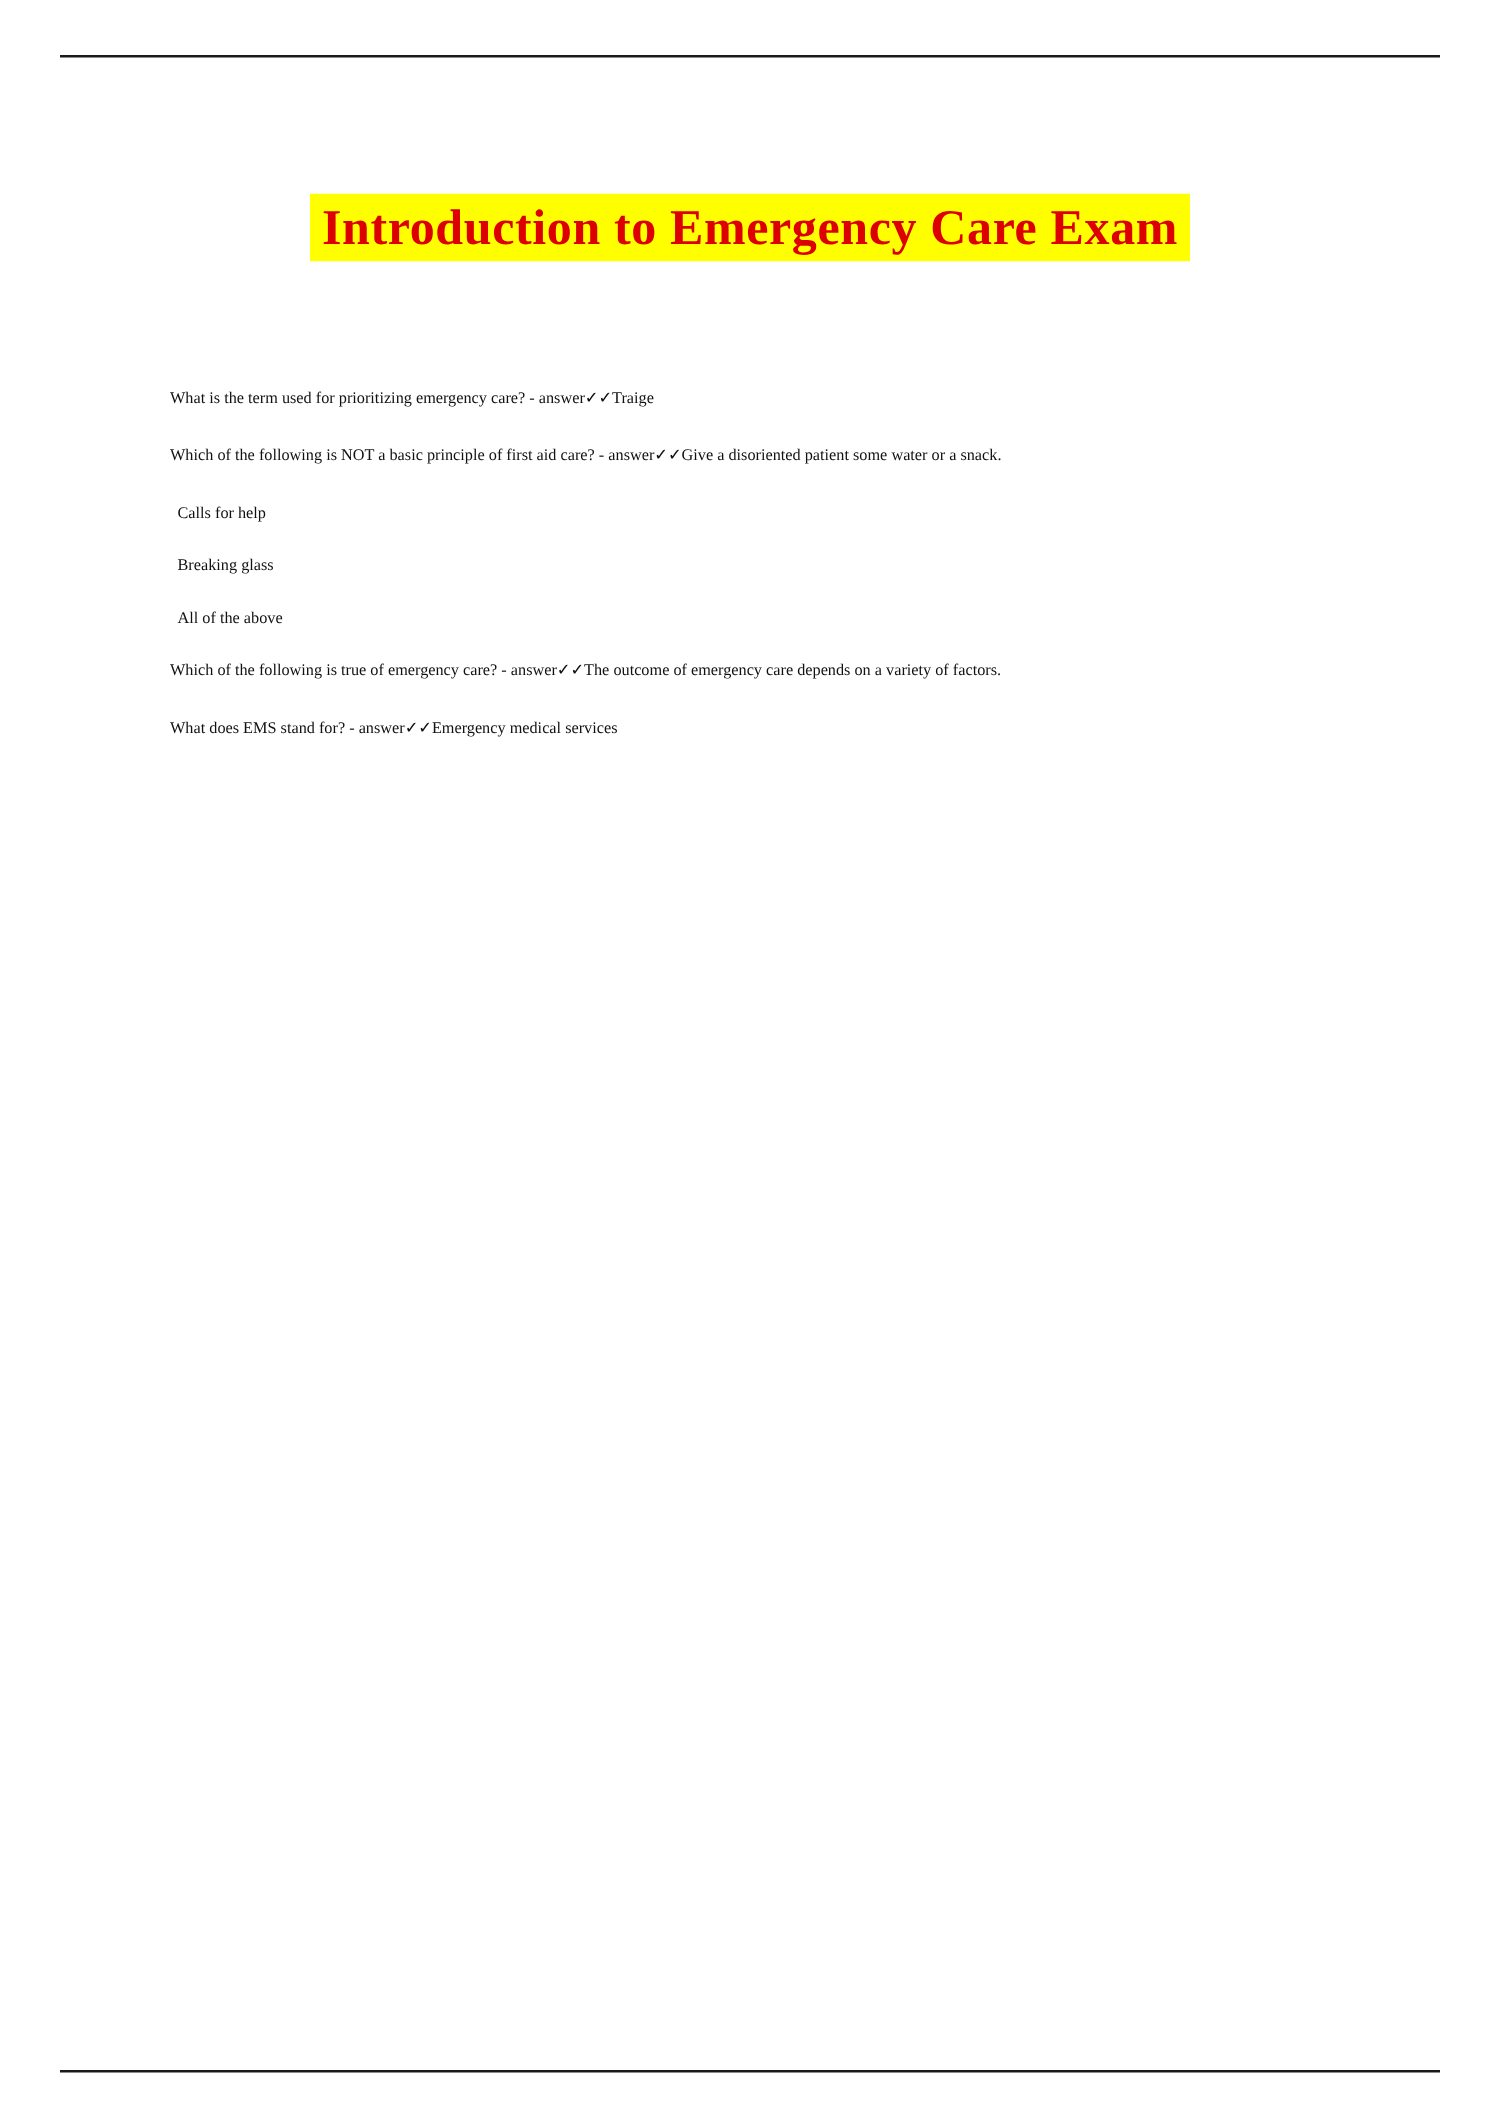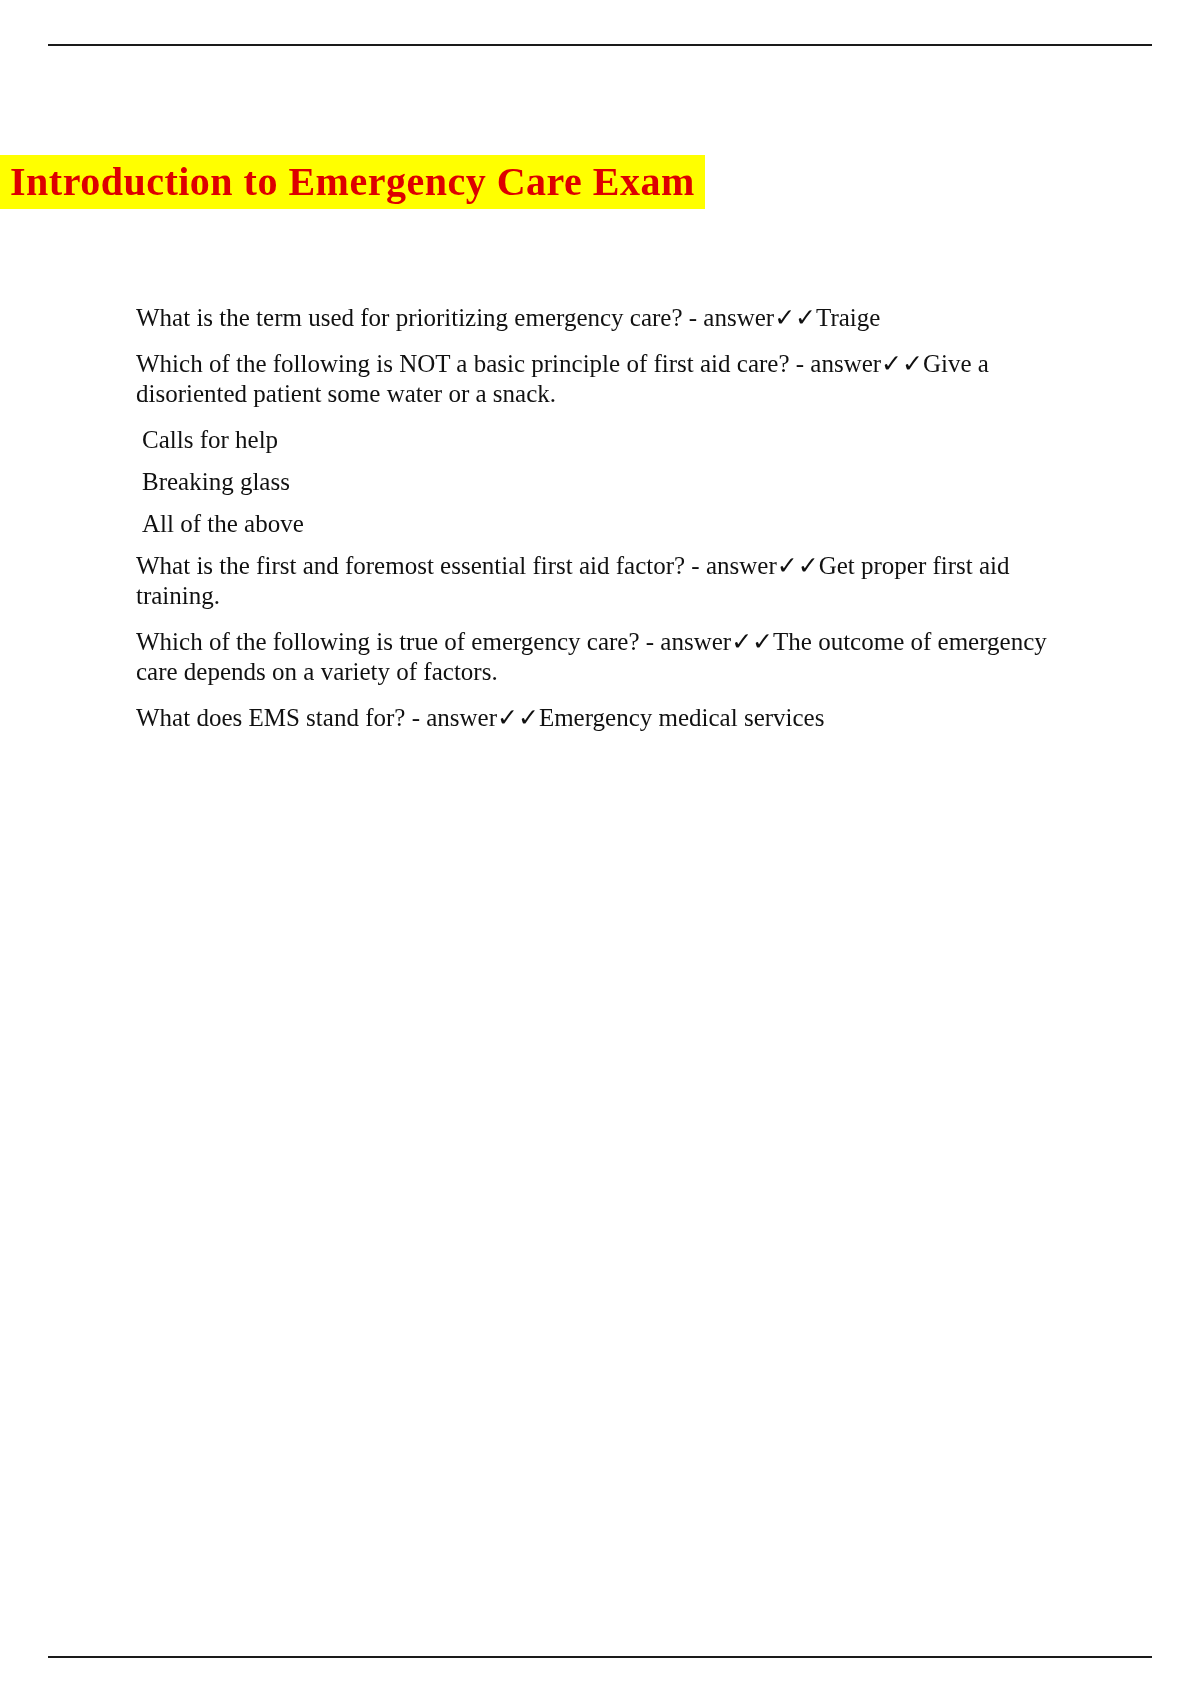--- a/index.html
+++ b/index.html
@@ -26,36 +26,37 @@
   }
   .rule-bottom {
     position: absolute;
     bottom: 42px;
     left: 48px;
     right: 48px;
     border-top: 2px solid #1a1a1a;
   }
   .title-wrap {
     padding-top: 155px;
+    text-align: center;
   }
   .title-highlight {
     display: inline-block;
     background: #ffff00;
     color: #dd0000;
     font-size: 40px;
     font-weight: bold;
     line-height: 52px;
     padding: 1px 10px;
     letter-spacing: 0.5px;
   }
   .content {
     margin-top: 94px;
     padding-left: 136px;
     padding-right: 140px;
-    font-size: 25px;
+    font-size: 13px;
     line-height: 30px;
   }
   .para {
     margin: 0 0 16px 0;
   }
   .para.option {
     padding-left: 6px;
     margin-bottom: 12px;
   }
 </style>
@@ -69,20 +70,19 @@
   <div class="title-wrap">
     <span class="title-highlight">Introduction to Emergency Care Exam</span>
   </div>
 
   <div class="content">
     <p class="para">What is the term used for prioritizing emergency care? - answer✓✓Traige</p>
     <p class="para">Which of the following is NOT a basic principle of first aid care? - answer✓✓Give a disoriented patient some water or a snack.</p>
     <p class="para option">Calls for help</p>
     <p class="para option">Breaking glass</p>
     <p class="para option">All of the above</p>
-    <p class="para">What is the first and foremost essential first aid factor? - answer✓✓Get proper first aid training.</p>
     <p class="para">Which of the following is true of emergency care? - answer✓✓The outcome of emergency care depends on a variety of factors.</p>
     <p class="para">What does EMS stand for? - answer✓✓Emergency medical services</p>
   </div>
 
   <div class="rule-bottom"></div>
 
 </div>
 
 </body></html>

